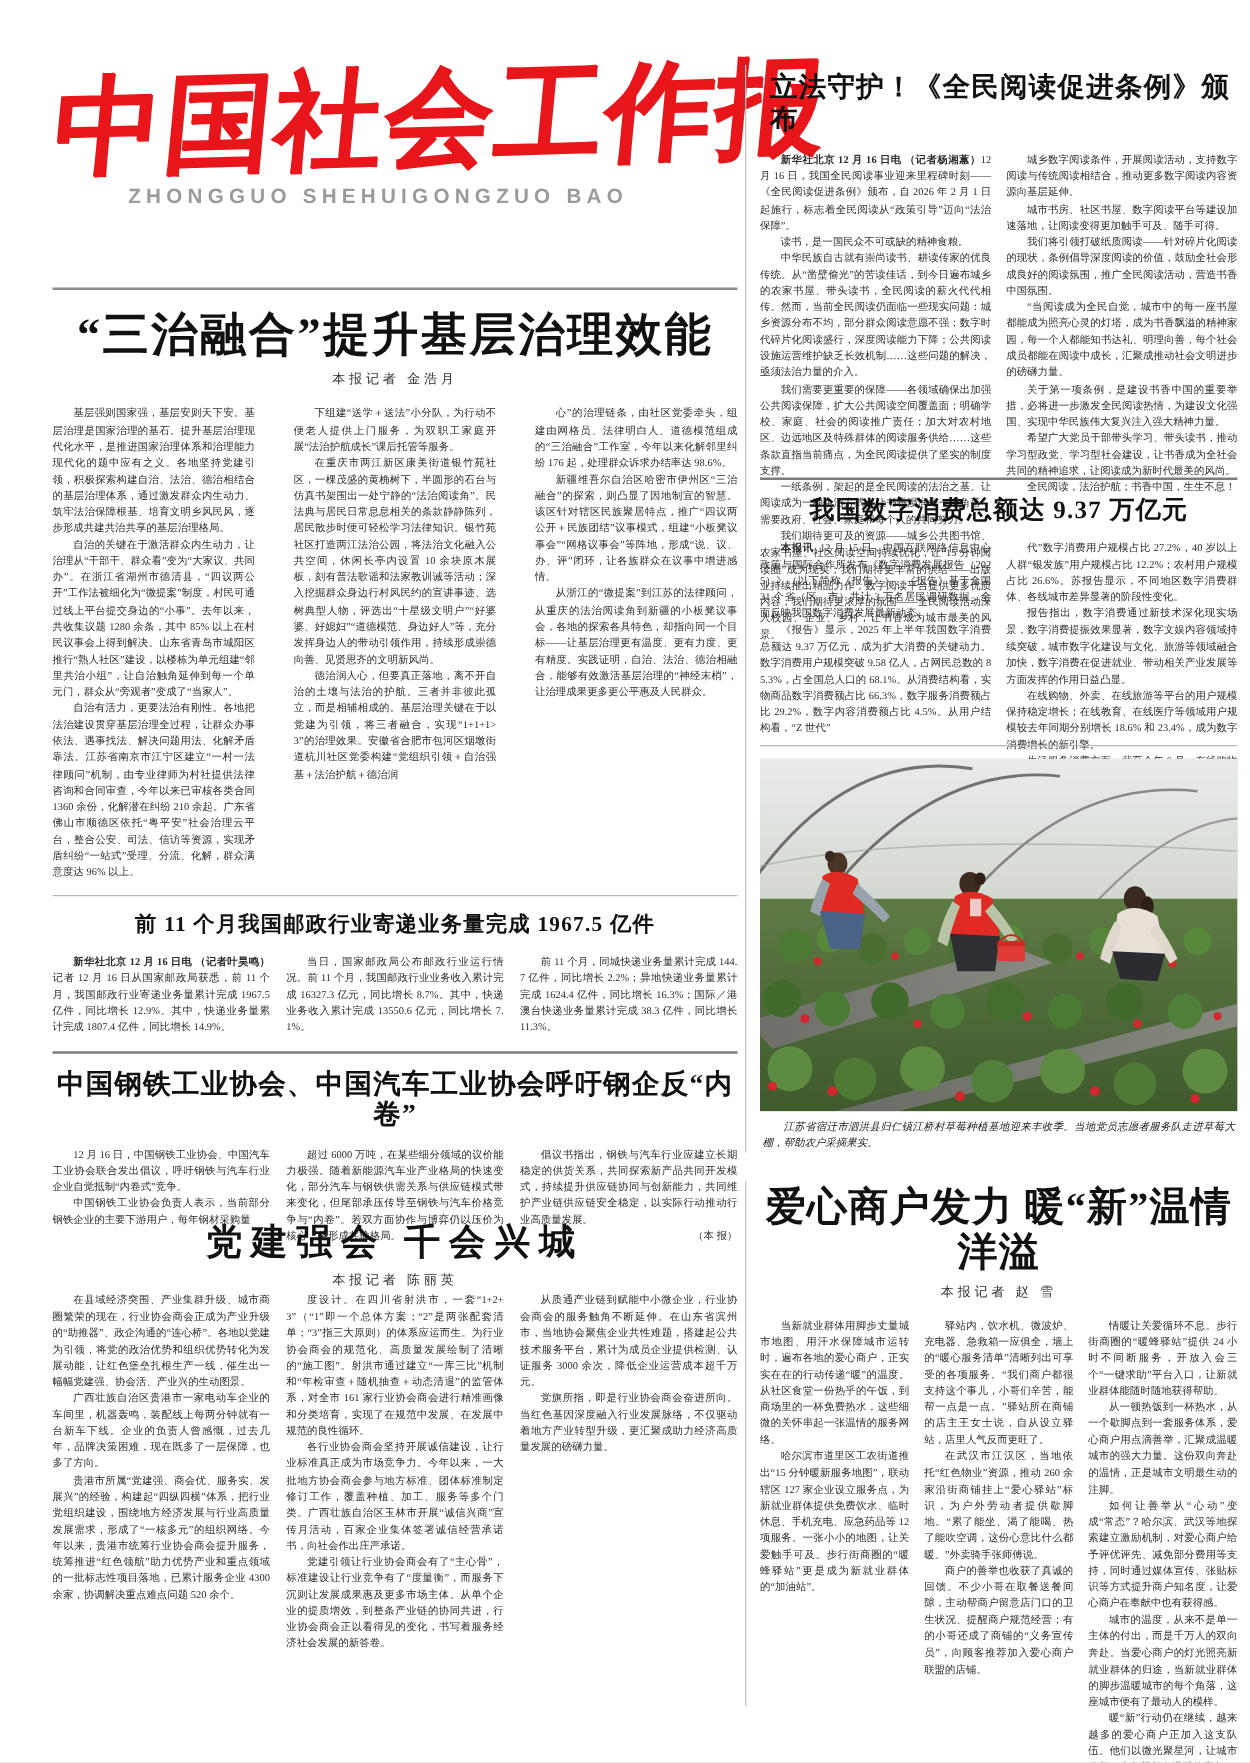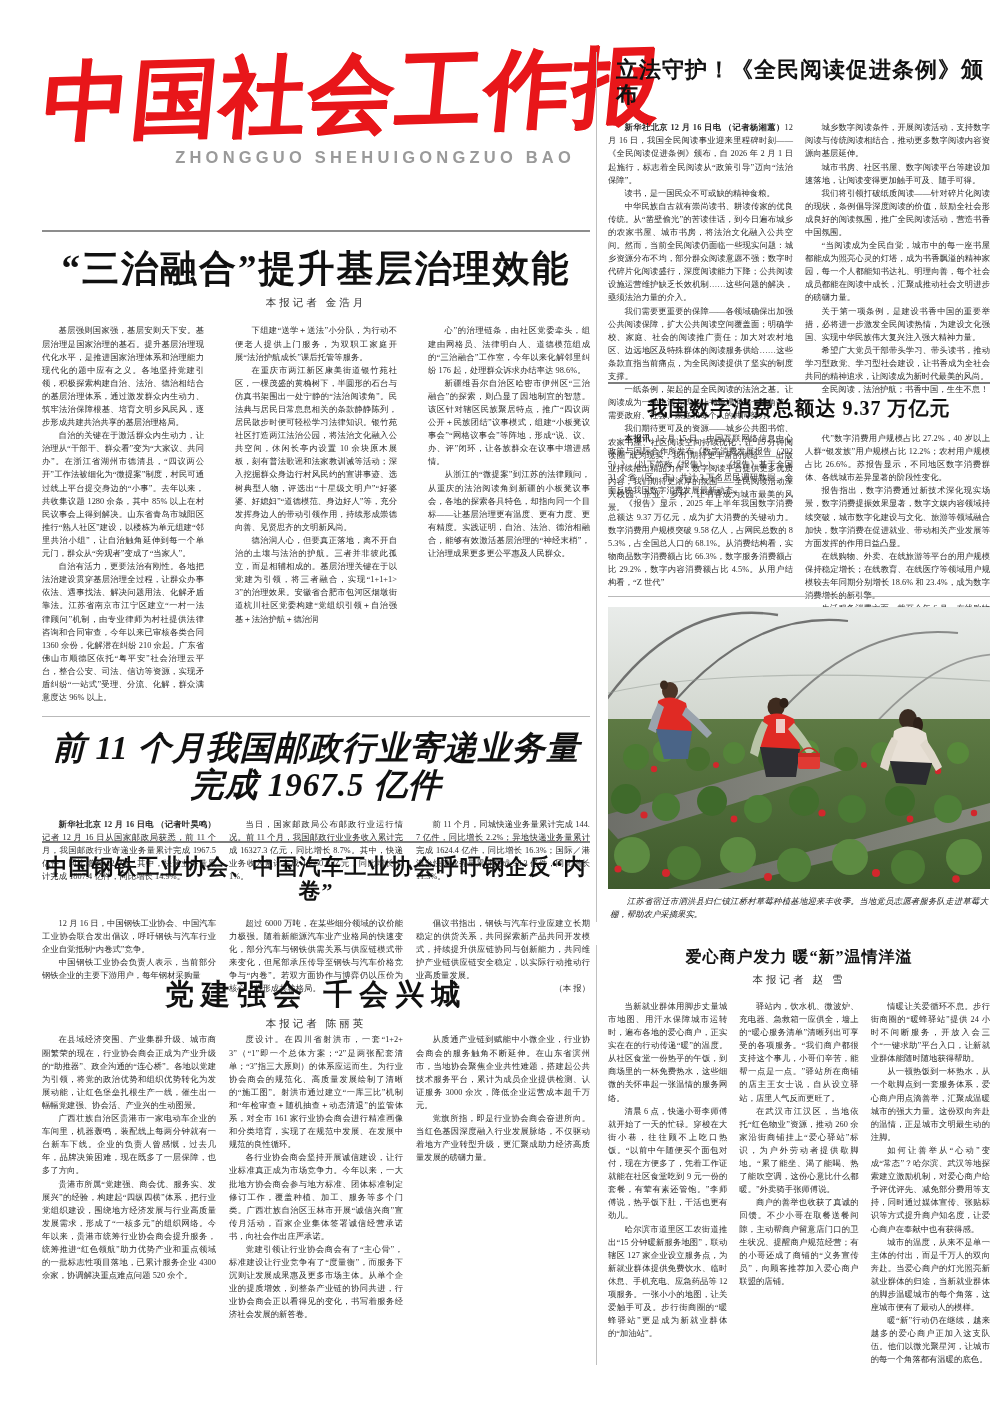--- a/index.html
+++ b/index.html
@@ -15,21 +15,21 @@
   .mast-logo{
     font-family:"Liberation Serif","DejaVu Serif",serif;
     font-size:86px;font-weight:700;color:#e8161a;
     letter-spacing:2px;line-height:1;
     transform:skewX(-7deg) rotate(-1.6deg);
     text-shadow:1px 1px 0 #e8161a;
     white-space:nowrap;
     padding-left:14px;
   }
   .mast-pinyin{
-    margin-top:10px;text-align:right;width:545px;
+    margin-top:10px;text-align:center;width:545px;
     font-family:"Liberation Sans","DejaVu Sans",sans-serif;
     font-size:16.5px;font-weight:700;color:#9a9a9a;letter-spacing:4.2px;
   }
   .mast-info{
     position:absolute;left:12px;top:213px;width:548px;
     font-family:"Liberation Sans","DejaVu Sans",sans-serif;
     font-size:9.4px;color:#111;letter-spacing:.2px;white-space:nowrap;
   }
   .mast-info span{margin-right:7px;}
   .mast-rule{position:absolute;left:12px;top:230px;width:548px;height:2px;background:#8d8d8d;}
@@ -39,21 +39,21 @@
   .hr-med{height:1.6px;background:#7d7d7d;width:100%;}
   .vrule{position:absolute;width:1px;background:#bfbfbf;}
 
   
   .hl{
     font-family:"Liberation Serif","DejaVu Serif",serif;
     font-weight:700;color:#111;text-align:center;line-height:1.12;
     letter-spacing:1px;
   }
   .hl-main{font-size:37px;letter-spacing:2px;}
-  .hl-lg{font-size:33px;font-style:italic;}
+  .hl-lg{font-size:17px;}
   .hl-md{font-size:22px;}
   .hl-sm{font-size:20px;}
   .byline{
     text-align:center;font-size:10.5px;color:#333;margin-top:7px;
     font-family:"Liberation Sans","DejaVu Sans",sans-serif;letter-spacing:3px;
   }
 
   
   .cols{display:flex;}
   .col{flex:1;}
@@ -171,21 +171,21 @@
           </div>
       </div>
     </div>
 
     <div style="position:absolute;left:578px;top:58px;width:382px;">
       <div class="hl hl-md" style="text-align:left;padding-left:8px;">立法守护！《全民阅读促进条例》颁布</div>
       <div class="cols" style="margin-top:14px;gap:12px;">
         <div class="col body-txt">
           <p><span class="dateline">新华社北京 12 月 16 日电 （记者杨湘蕙）</span><span>12 月 16 日，我国全民阅读事业迎来里程碑时刻——《全民阅读促进条例》颁布，自 2026 年 2 月 1 日起施行，标志着全民阅读从“政策引导”迈向“法治保障”。</span></p>
           <p>读书，是一国民众不可或缺的精神食粮。</p>
-          <p>中华民族自古就有崇尚读书、耕读传家的优良传统。从“凿壁偷光”的苦读佳话，到今日遍布城乡的农家书屋、城市书房，将法治文化融入公共空间。然而，当前全民阅读仍面临一些现实问题：城乡资源分布不均，部分群众阅读意愿不强；数字时代碎片化阅读盛行，深度阅读能力下降；公共阅读设施运营维护缺乏长效机制……这些问题的解决，亟须法治力量的介入。</p>
+          <p>中华民族自古就有崇尚读书、耕读传家的优良传统。从“凿壁偷光”的苦读佳话，到今日遍布城乡的农家书屋、带头读书，全民阅读的薪火代代相传。然而，当前全民阅读仍面临一些现实问题：城乡资源分布不均，部分群众阅读意愿不强；数字时代碎片化阅读盛行，深度阅读能力下降；公共阅读设施运营维护缺乏长效机制……这些问题的解决，亟须法治力量的介入。</p>
           <p>我们需要更重要的保障——各领域确保出加强公共阅读保障，扩大公共阅读空间覆盖面；明确学校、家庭、社会的阅读推广责任；加大对农村地区、边远地区及特殊群体的阅读服务供给……这些条款直指当前痛点，为全民阅读提供了坚实的制度支撑。</p>
           <p>一纸条例，架起的是全民阅读的法治之基。让阅读成为一种生活方式，让书香浸润每一个角落，需要政府、社会、家庭和每个人的共同努力。</p>
           <p>我们期待更可及的资源——城乡公共图书馆、农家书屋、社区阅读空间持续优化，让“15 分钟阅读圈”成为现实；我们期待更丰富的供给——出版业持续推出精品力作，数字阅读平台提供更多优质内容；我们期待更浓厚的氛围——全民阅读活动深入校园、企业、乡村，让书香成为城市最美的风景。</p>
         </div>
         <div class="col body-txt">
           <p>城乡数字阅读条件，开展阅读活动，支持数字阅读与传统阅读相结合，推动更多数字阅读内容资源向基层延伸。</p>
           <p>城市书房、社区书屋、数字阅读平台等建设加速落地，让阅读变得更加触手可及、随手可得。</p>
           <p>我们将引领打破纸质阅读——针对碎片化阅读的现状，条例倡导深度阅读的价值，鼓励全社会形成良好的阅读氛围，推广全民阅读活动，营造书香中国氛围。</p>
           <p>“当阅读成为全民自觉，城市中的每一座书屋都能成为照亮心灵的灯塔，成为书香飘溢的精神家园，每一个人都能知书达礼、明理向善，每个社会成员都能在阅读中成长，汇聚成推动社会文明进步的磅礴力量。</p>
           <p>关于第一项条例，是建设书香中国的重要举措，必将进一步激发全民阅读热情，为建设文化强国、实现中华民族伟大复兴注入强大精神力量。</p>
@@ -320,26 +320,25 @@
             <path d="M284 130 Q276 144 272 160 L280 164 Q284 148 290 134 Z" fill="#e0d8cc"></path>
             <path d="M318 132 Q328 146 334 160 L328 164 Q320 150 312 138 Z" fill="#e0d8cc"></path>
             <path d="M282 154 L324 156 L318 178 L288 176 Z" fill="#2b2b30"></path>
           </g>
         </svg>
       </div>
       <div class="caption">江苏省宿迁市泗洪县归仁镇江桥村草莓种植基地迎来丰收季。当地党员志愿者服务队走进草莓大棚，帮助农户采摘果实。</div>
     </div>
 
     <div style="position:absolute;left:578px;top:948px;width:382px;">
-      <div class="hl" style="font-size:16px;letter-spacing:1px;">爱心商户发力  暖“新”温情洋溢</div>
+      <div class="hl" style="font-size:32px;letter-spacing:1px;">爱心商户发力  暖“新”温情洋溢</div>
       <div class="byline">本报记者  赵 雪</div>
       <div class="cols" style="margin-top:13px;gap:12px;">
         <div class="col body-txt">
             <p>当新就业群体用脚步丈量城市地图、用汗水保障城市运转时，遍布各地的爱心商户，正实实在在的行动传递“暖”的温度。从社区食堂一份热乎的午饭，到商场里的一杯免费热水，这些细微的关怀串起一张温情的服务网络。</p>
-            <p>清晨 6 点，快递小哥李师傅就开始了一天的忙碌。穿梭在大街小巷，往往顾不上吃口热饭。“以前中午随便买个面包对付，现在方便多了，凭着工作证就能在社区食堂吃到 9 元一份的套餐，有荤有素还管饱。”李师傅说，热乎饭下肚，干活也更有劲儿。</p>
             <p>哈尔滨市道里区工农街道推出“15 分钟暖新服务地图”，联动辖区 127 家企业设立服务点，为新就业群体提供免费饮水、临时休息、手机充电、应急药品等 12 项服务。一张小小的地图，让关爱触手可及。步行街商圈的“暖蜂驿站”更是成为新就业群体的“加油站”。</p>
           </div>
         <div class="col body-txt">
             <p>驿站内，饮水机、微波炉、充电器、急救箱一应俱全，墙上的“暖心服务清单”清晰列出可享受的各项服务。“我们商户都很支持这个事儿，小哥们辛苦，能帮一点是一点。”驿站所在商铺的店主王女士说，自从设立驿站，店里人气反而更旺了。</p>
             <p>在武汉市江汉区，当地依托“红色物业”资源，推动 260 余家沿街商铺挂上“爱心驿站”标识，为户外劳动者提供歇脚地。“累了能坐、渴了能喝、热了能吹空调，这份心意比什么都暖。”外卖骑手张师傅说。</p>
             <p>商户的善举也收获了真诚的回馈。不少小哥在取餐送餐间隙，主动帮商户留意店门口的卫生状况、提醒商户规范经营；有的小哥还成了商铺的“义务宣传员”，向顾客推荐加入爱心商户联盟的店铺。</p>
           </div>
         <div class="col body-txt">
             <p>情暖让关爱循环不息。步行街商圈的“暖蜂驿站”提供 24 小时不间断服务，开放入会三个“一键求助”平台入口，让新就业群体能随时随地获得帮助。</p>
             <p>从一顿热饭到一杯热水，从一个歇脚点到一套服务体系，爱心商户用点滴善举，汇聚成温暖城市的强大力量。这份双向奔赴的温情，正是城市文明最生动的注脚。</p>

